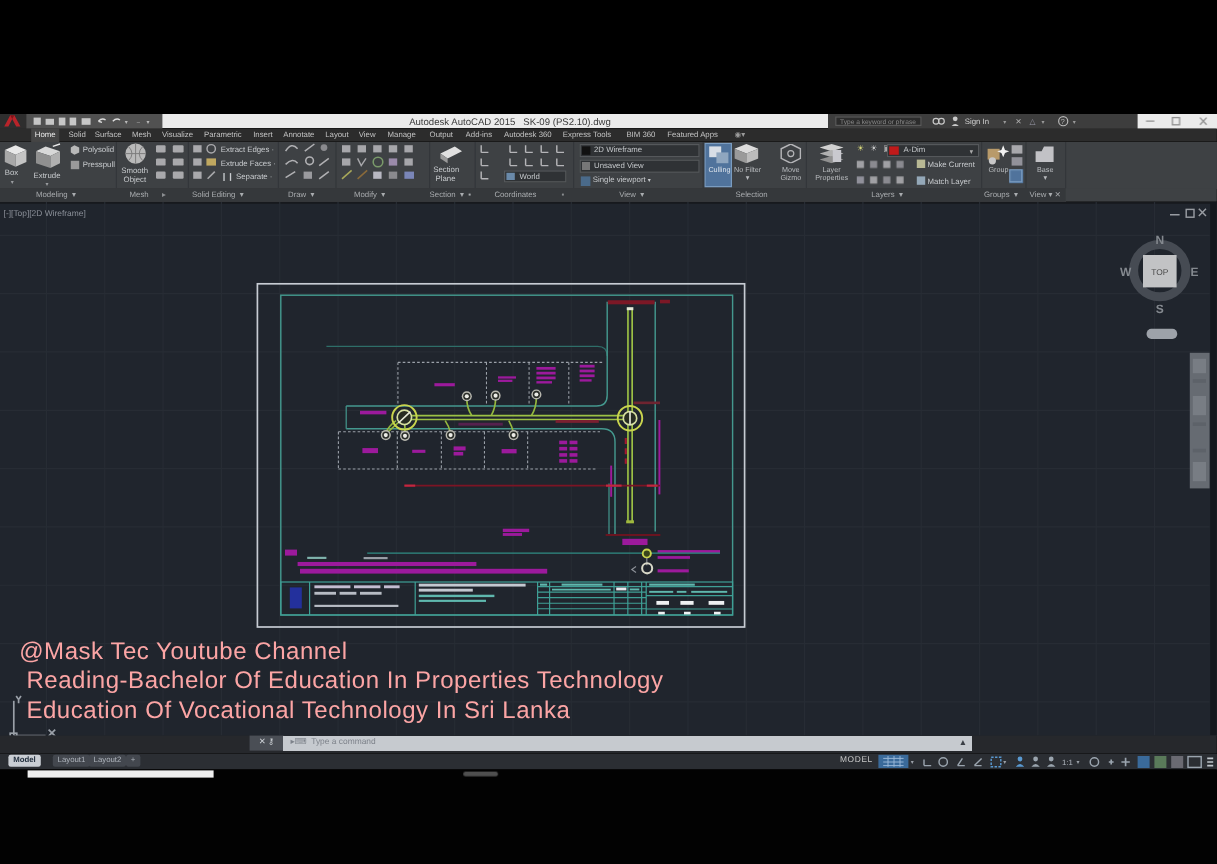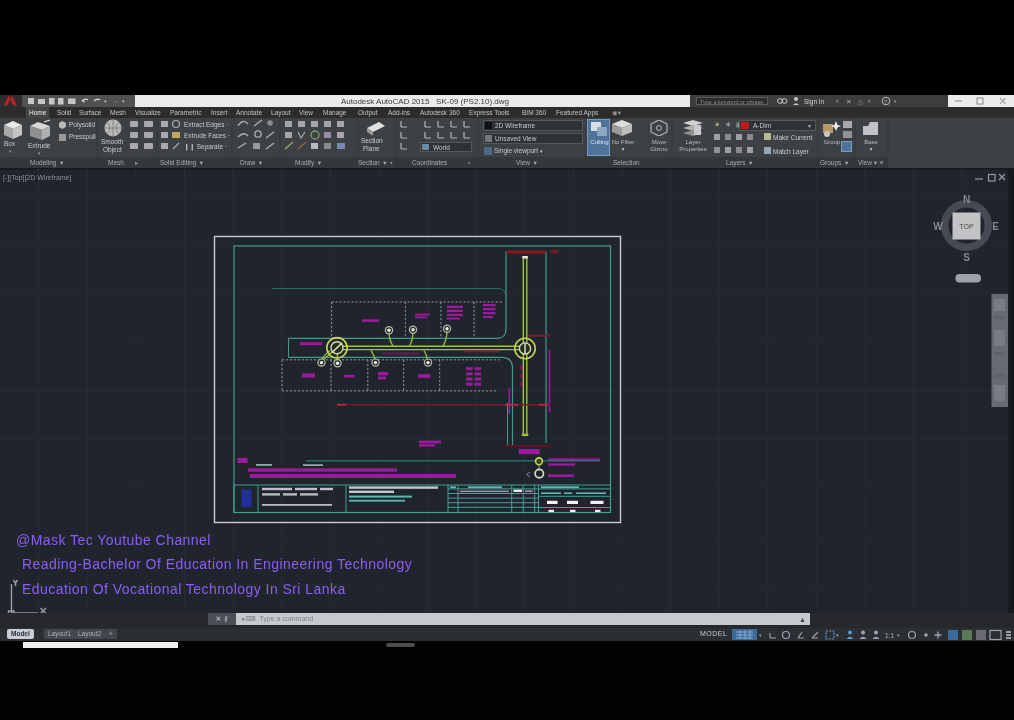--- a/index.html
+++ b/index.html
@@ -35,21 +35,21 @@
      font-size:7px;line-height:11px;text-align:center;}
   #cmdbar{left:236px;top:613px;width:574px;height:12px;background:#c6cacf;color:#7d828a;
      font-size:7px;line-height:12px;padding-left:6px;box-sizing:border-box;}
   #statusrow{left:0;top:628px;width:1014px;height:13px;background:#2b2e33;}
   .ltab{position:absolute;top:1px;height:10px;font-size:6.5px;line-height:10px;
         padding:0 4px;border-radius:2px;}
   #blackbottom{left:0;top:641px;width:1014px;height:79px;background:#020202;}
   #progress{left:23px;top:641.5px;width:155px;height:5.5px;background:#f0f0f0;}
   #progress2{left:386px;top:642.5px;width:29px;height:4px;background:#4f4f4f;border-radius:2px;}
   
-  .ovl{position:absolute;color:#8b5cf6;font-size:14px;letter-spacing:0.45px;transform:translateZ(0);}
+  .ovl{position:absolute;color:#fca5a5;font-size:20px;letter-spacing:0.45px;transform:translateZ(0);}
 </style>
 </head>
 <body>
 
 <div class="abs" id="titlebar"></div>
 <div class="abs" id="logoA">
   <svg width="22" height="12" style="position:absolute;left:0;top:0">
     <path d="M3.5,10.5 L8.5,1 L12,1 L17,10.5 L13.5,10.5 L10.2,4.2 L7,10.5 Z" fill="#b8242a"></path>
     <path d="M8.5,1 L10.2,4.2 L12,1 Z" fill="#7e1418"></path>
   </svg>
@@ -630,21 +630,21 @@
 <g id="ucs" stroke="#9aa0a8" stroke-width="1.4" fill="none">
   <line x1="11.5" y1="584" x2="11.5" y2="613"></line>
   <line x1="11.5" y1="613" x2="38" y2="613"></line>
   <rect x="8.5" y="611" width="5.5" height="5.5"></rect>
   <path d="M13.5,580 L15.5,583 L17.5,580 M15.5,583 L15.5,586"></path>
   <path d="M40.5,608 L46,613.5 M46,608 L40.5,613.5"></path>
 </g>
 </svg>
 
 <div class="ovl" style="left:16px;top:531.5px;">@Mask Tec Youtube Channel</div>
-<div class="ovl" style="left:22px;top:556px;">Reading-Bachelor Of Education In Engineering Technology</div>
+<div class="ovl" style="left:22px;top:556px;">Reading-Bachelor Of Education In Properties Technology</div>
 <div class="ovl" style="left:22px;top:581px;">Education Of Vocational Technology In Sri Lanka</div>
 
 <div class="abs" id="cmdrow"></div>
 <div class="abs" id="cmdleft">✕ ⚷</div>
 <div class="abs" id="cmdbar">▸⌨&nbsp; Type a command</div>
 <div class="abs" style="left:799px;top:616px;color:#3a3e45;font-size:7px;">▲</div>
 <div class="abs" id="statusrow">
   <div class="ltab" style="left:7px;background:#c9cdd3;color:#1e2b3a;font-weight:bold;">Model</div>
   <div class="ltab" style="left:44px;background:#43474e;color:#aeb4bc;">Layout1</div>
   <div class="ltab" style="left:74px;background:#43474e;color:#aeb4bc;">Layout2</div>

